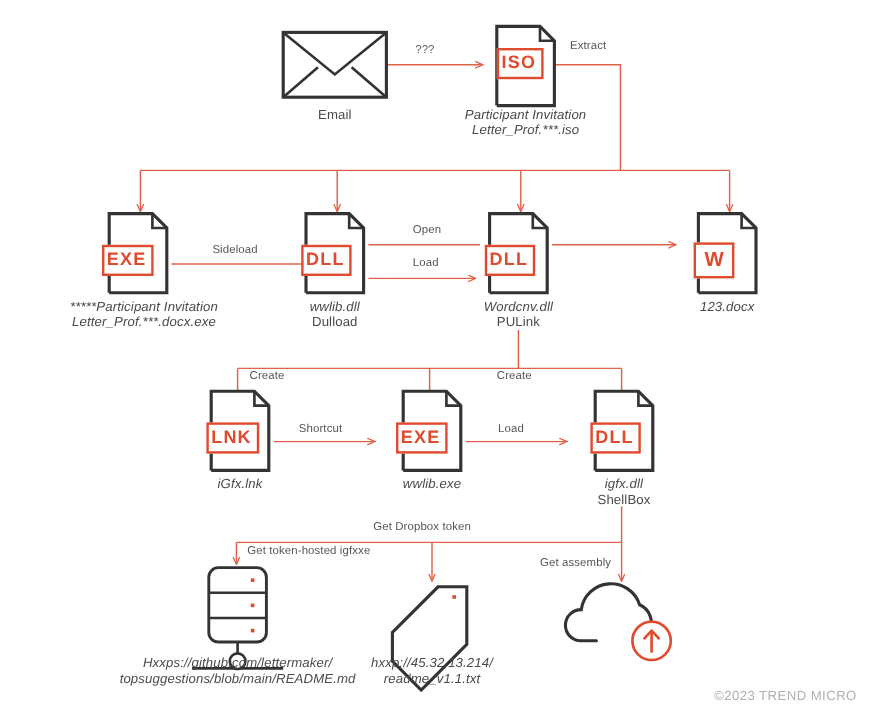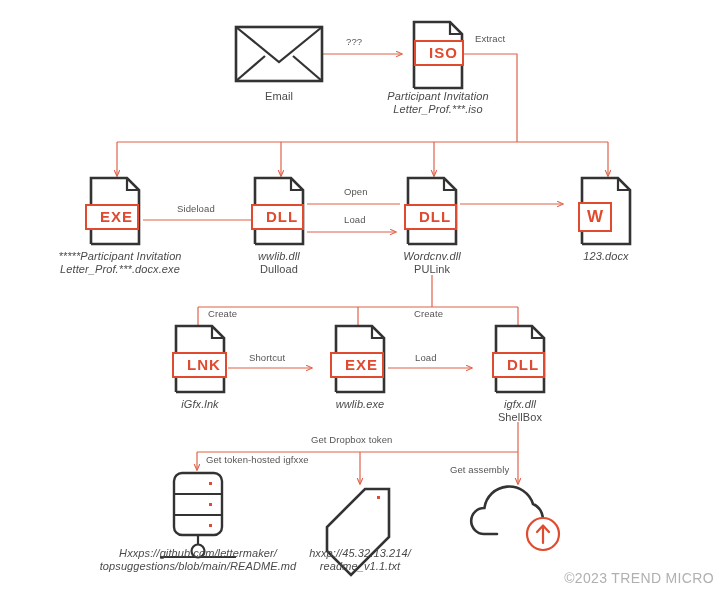--- a/index.html
+++ b/index.html
@@ -14,27 +14,27 @@
     position:absolute;color:#4a4a4a;font-size:11px;line-height:13px;
     text-align:center;white-space:pre-line;letter-spacing:.1px;
   }
   .lbl.it{font-style:italic;}
   .edge-lbl{
     position:absolute;color:#555;font-size:9.5px;line-height:12px;
     white-space:nowrap;letter-spacing:.1px;
   }
   .copyright{
     position:absolute;right:14px;bottom:14px;color:#b0b0b0;
-    font-size:14px;letter-spacing:.35px;
+    font-size:11px;letter-spacing:.35px;
   }
   .ftype{
     position:absolute;color:#e04a2f;font-weight:bold;font-size:15px;
     letter-spacing:1px;line-height:1;
     border:2.2px solid #e04a2f;background:#fff;
-    padding:3px 4px 4px 13px;
+    padding:3px 4px 4px 2px;
   }
   .ftype.w{font-size:17px;letter-spacing:0;padding:4px 7px 5px 7px;}
 </style>
 </head>
 <body>
 
 <div id="stage">
 
   <svg class="layer" viewBox="0 0 728 600">
     <defs>

